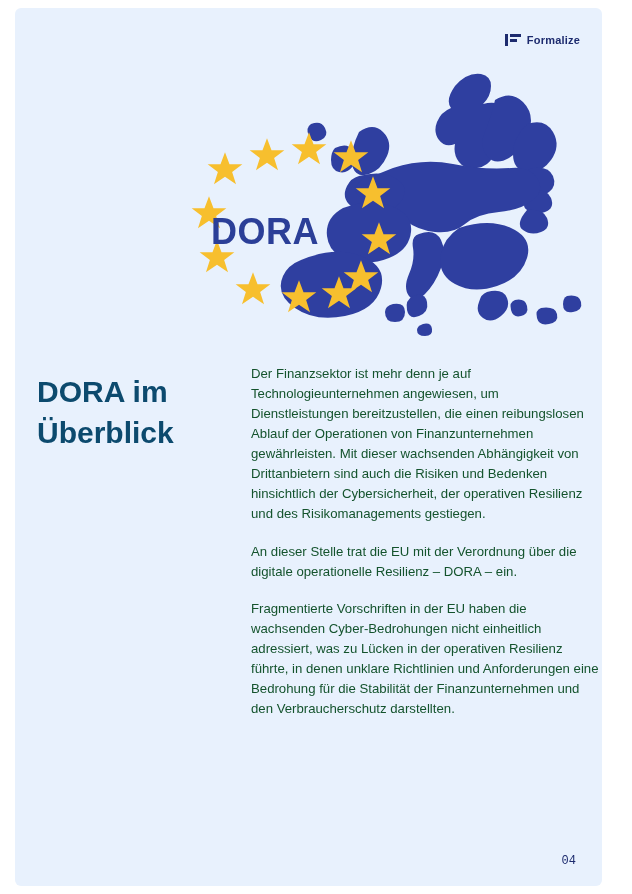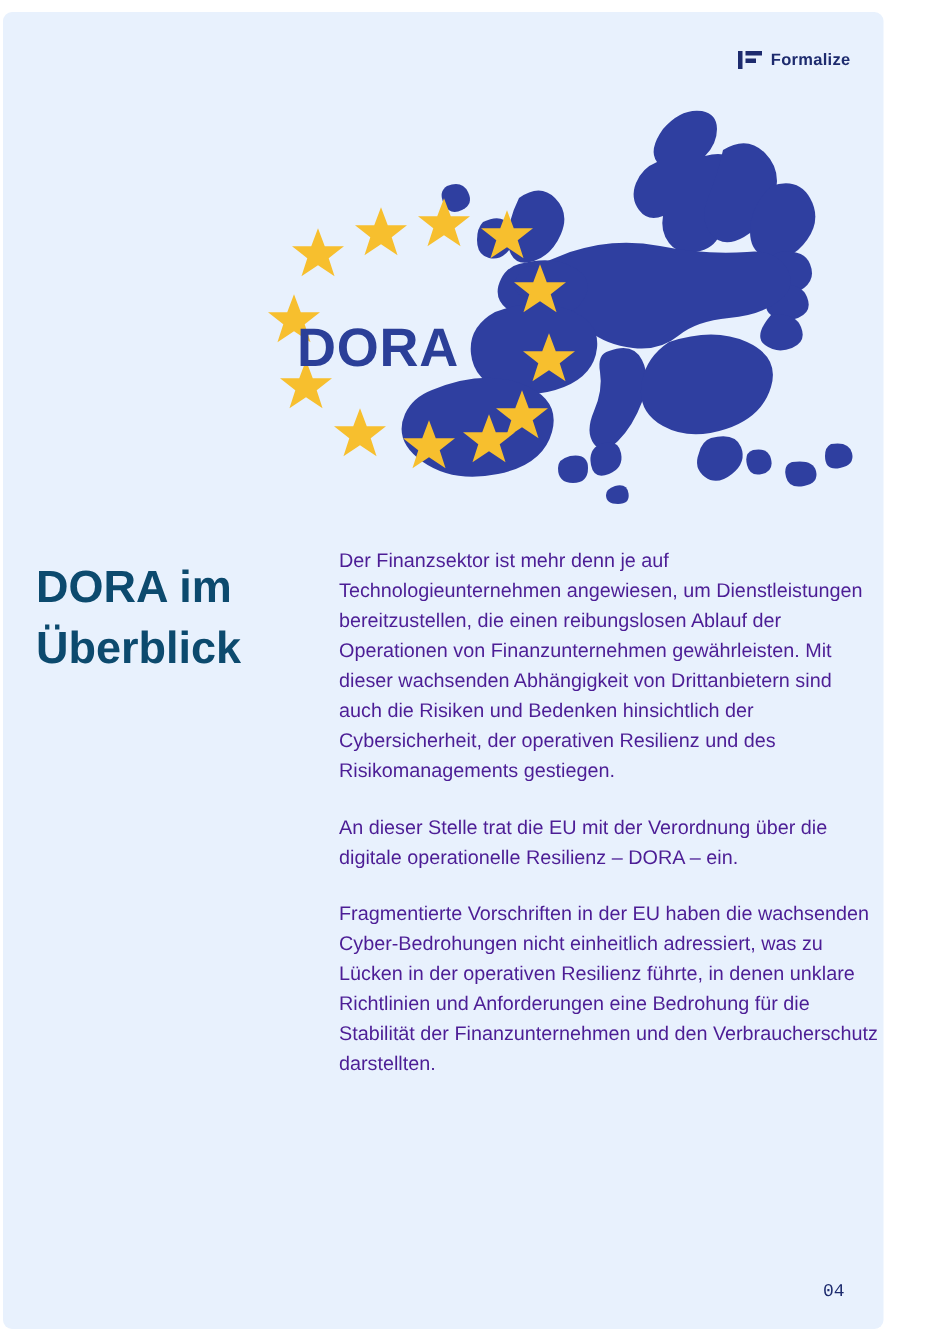--- a/index.html
+++ b/index.html
@@ -12,21 +12,21 @@
   }
   #page {
     position: relative;
     width: 632px;
     height: 894px;
     background: #ffffff;
     overflow: hidden;
   }
   .page-card {
     position: absolute;
-    left: 2px;
+    left: 15px;
     top: 8px;
     width: 568px;
     height: 878px;
     background: #e8f1fd;
     border-radius: 6px;
     overflow: hidden;
     padding-left: 19px;
   }
 
   
@@ -95,24 +95,24 @@
     line-height: 1.35;
     font-weight: 700;
     color: #0c4a6e;
     padding-top: 8px;
   }
   .body-col {
     flex: 1 1 auto;
     max-width: 360px;
   }
   .body-col p {
-    margin: 0 0 17px 0;
+    margin: 0 0 17px 12px;
     font-size: 13.2px;
     line-height: 1.52;
-    color: #4c1d95;
+    color: #14532d;
   }
   .body-col p:last-child { margin-bottom: 0; }
 
   .page-number {
     position: absolute;
     right: 26px;
     bottom: 18px;
     font-size: 12px;
     color: #1d2b6e;
     font-family: Liberation Mono, monospace;

